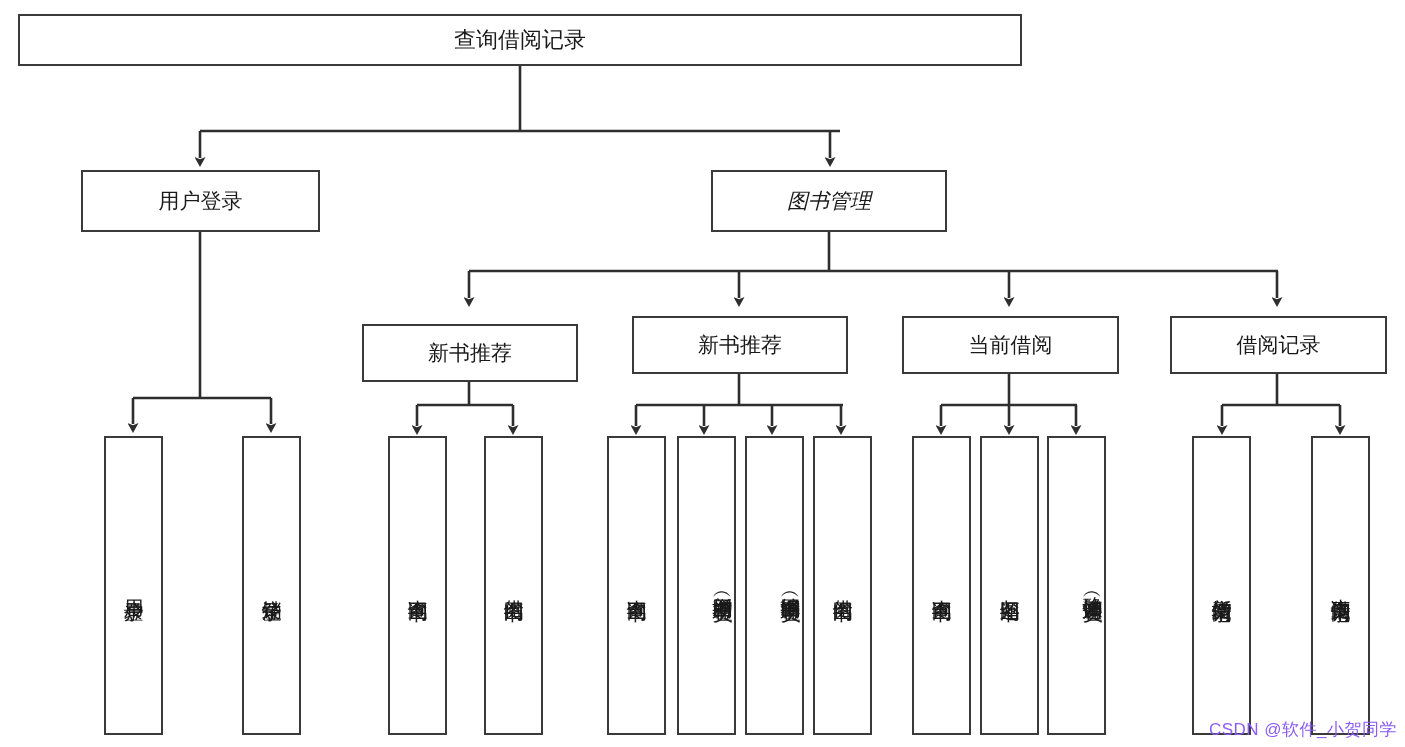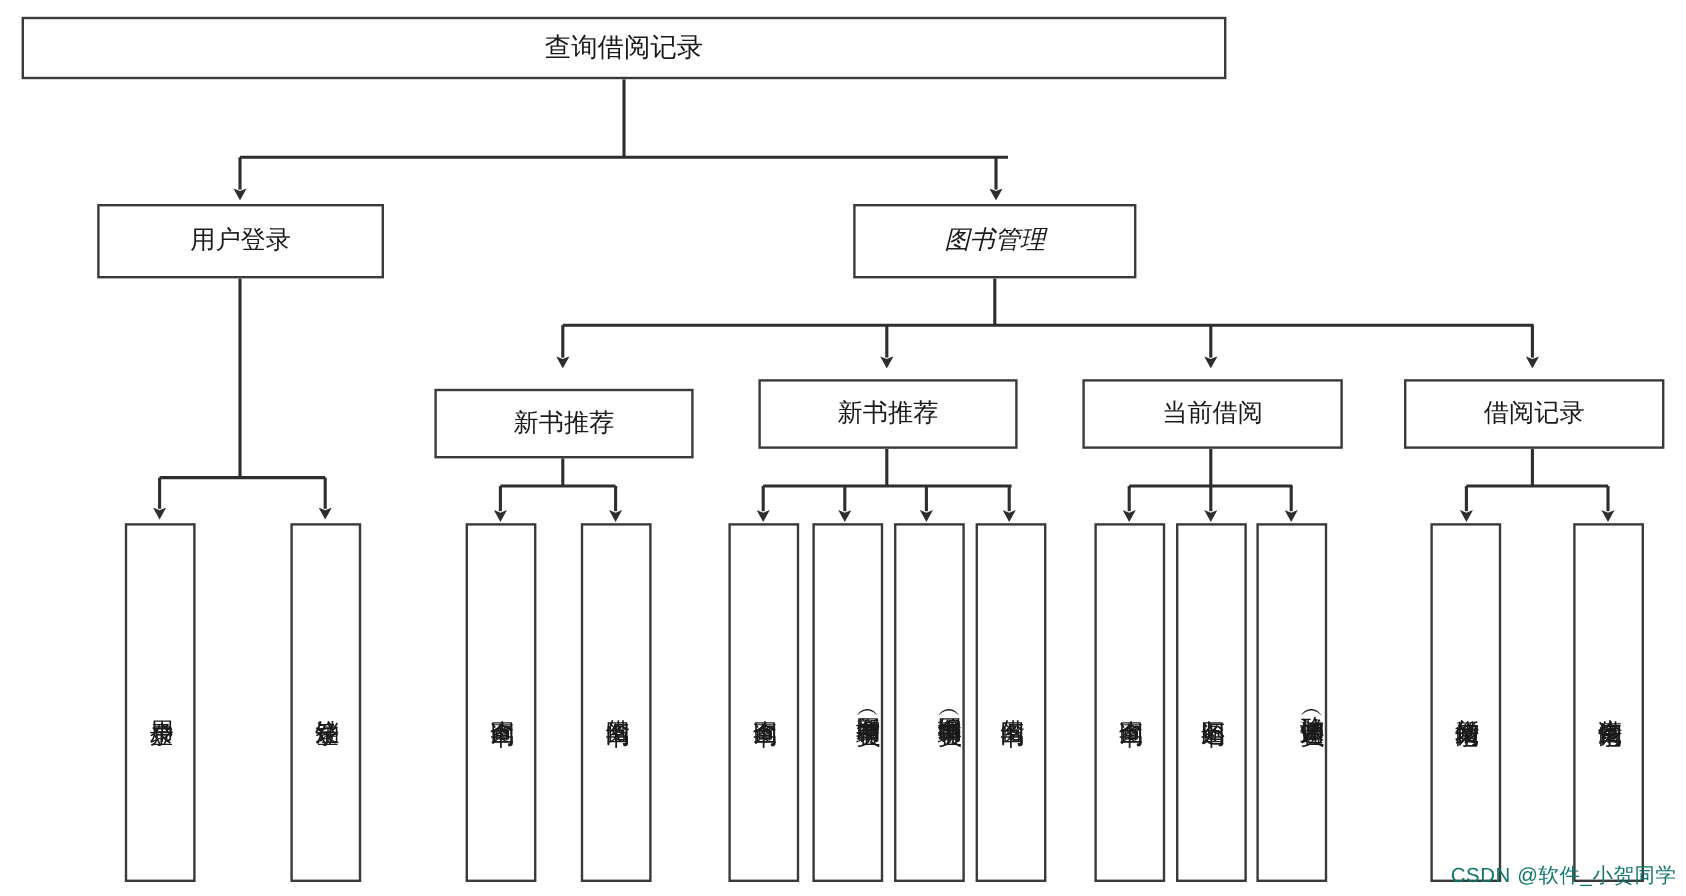--- a/index.html
+++ b/index.html
@@ -63,21 +63,21 @@
     align-items: flex-start;
   }
   .leaf-mid {
     align-items: center;
   }
   #watermark {
     position: absolute;
     right: 8px;
     bottom: 6px;
     font-size: 17px;
-    color: #0f766e;
+    color: #8b5cf6;
     letter-spacing: 0.5px;
     white-space: nowrap;
     user-select: none;
   }
 </style>
 </head>
 <body>
 
 <div id="diagram-root">
 

